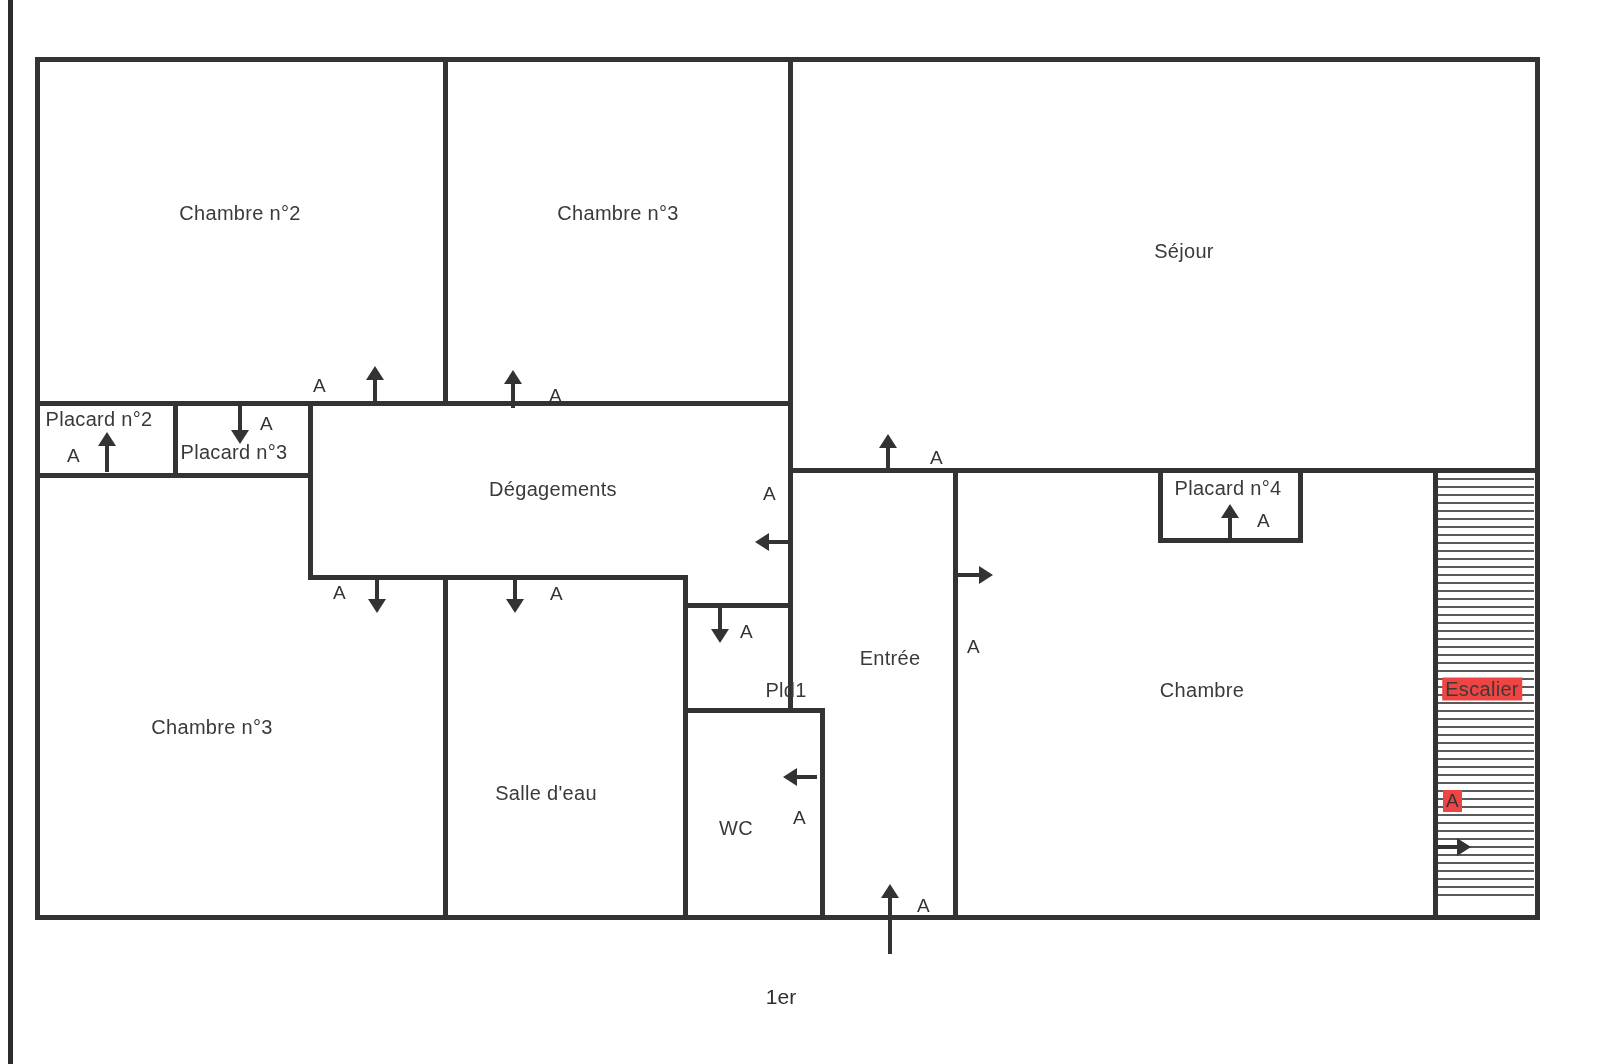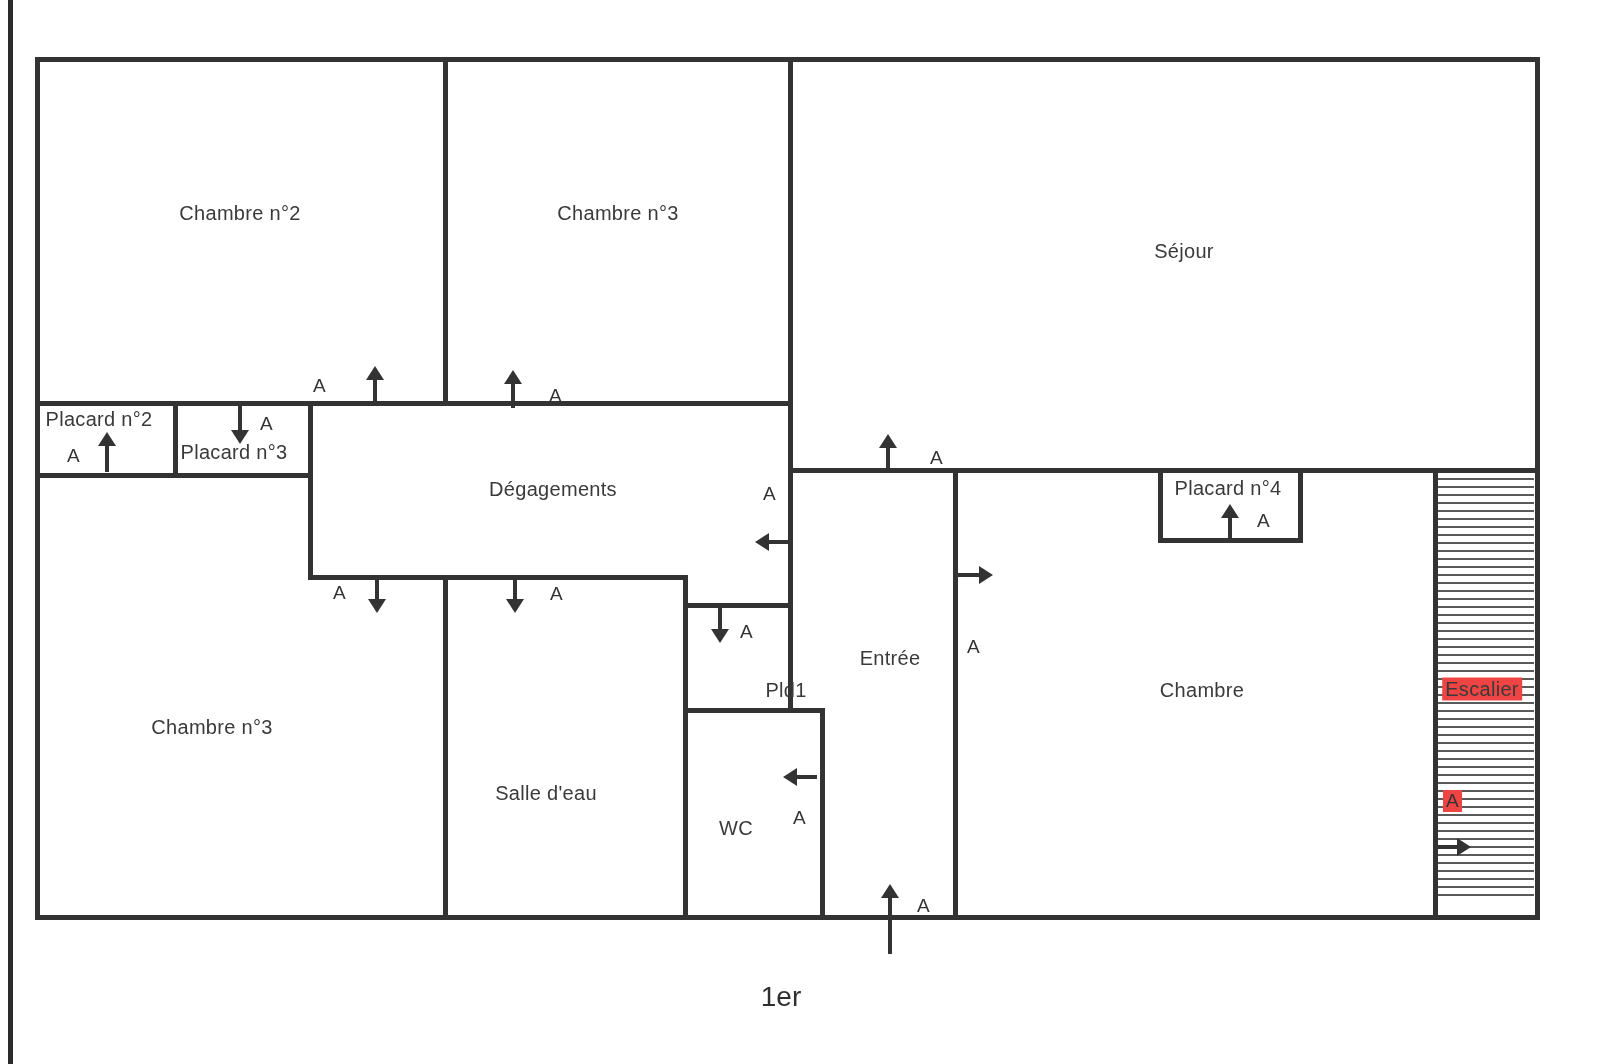--- a/index.html
+++ b/index.html
@@ -28,21 +28,21 @@
   }
   .chip { background: #ef4444; padding: 0 3px; }
   .amark {
     position: absolute;
     font-size: 19px;
     color: #333333;
   }
   .floor-label {
     position: absolute;
     transform: translate(-50%, -50%);
-    font-size: 28px;
+    font-size: 21px;
     color: #2f2f2f;
   }
   .hatch {
     position: absolute;
     background: repeating-linear-gradient(to bottom,
       #5a5a5a 0px, #5a5a5a 2px, transparent 2px, transparent 8px);
   }
   
   .arrow { position: absolute; }
   .arrow.up, .arrow.down { width: 18px; }

